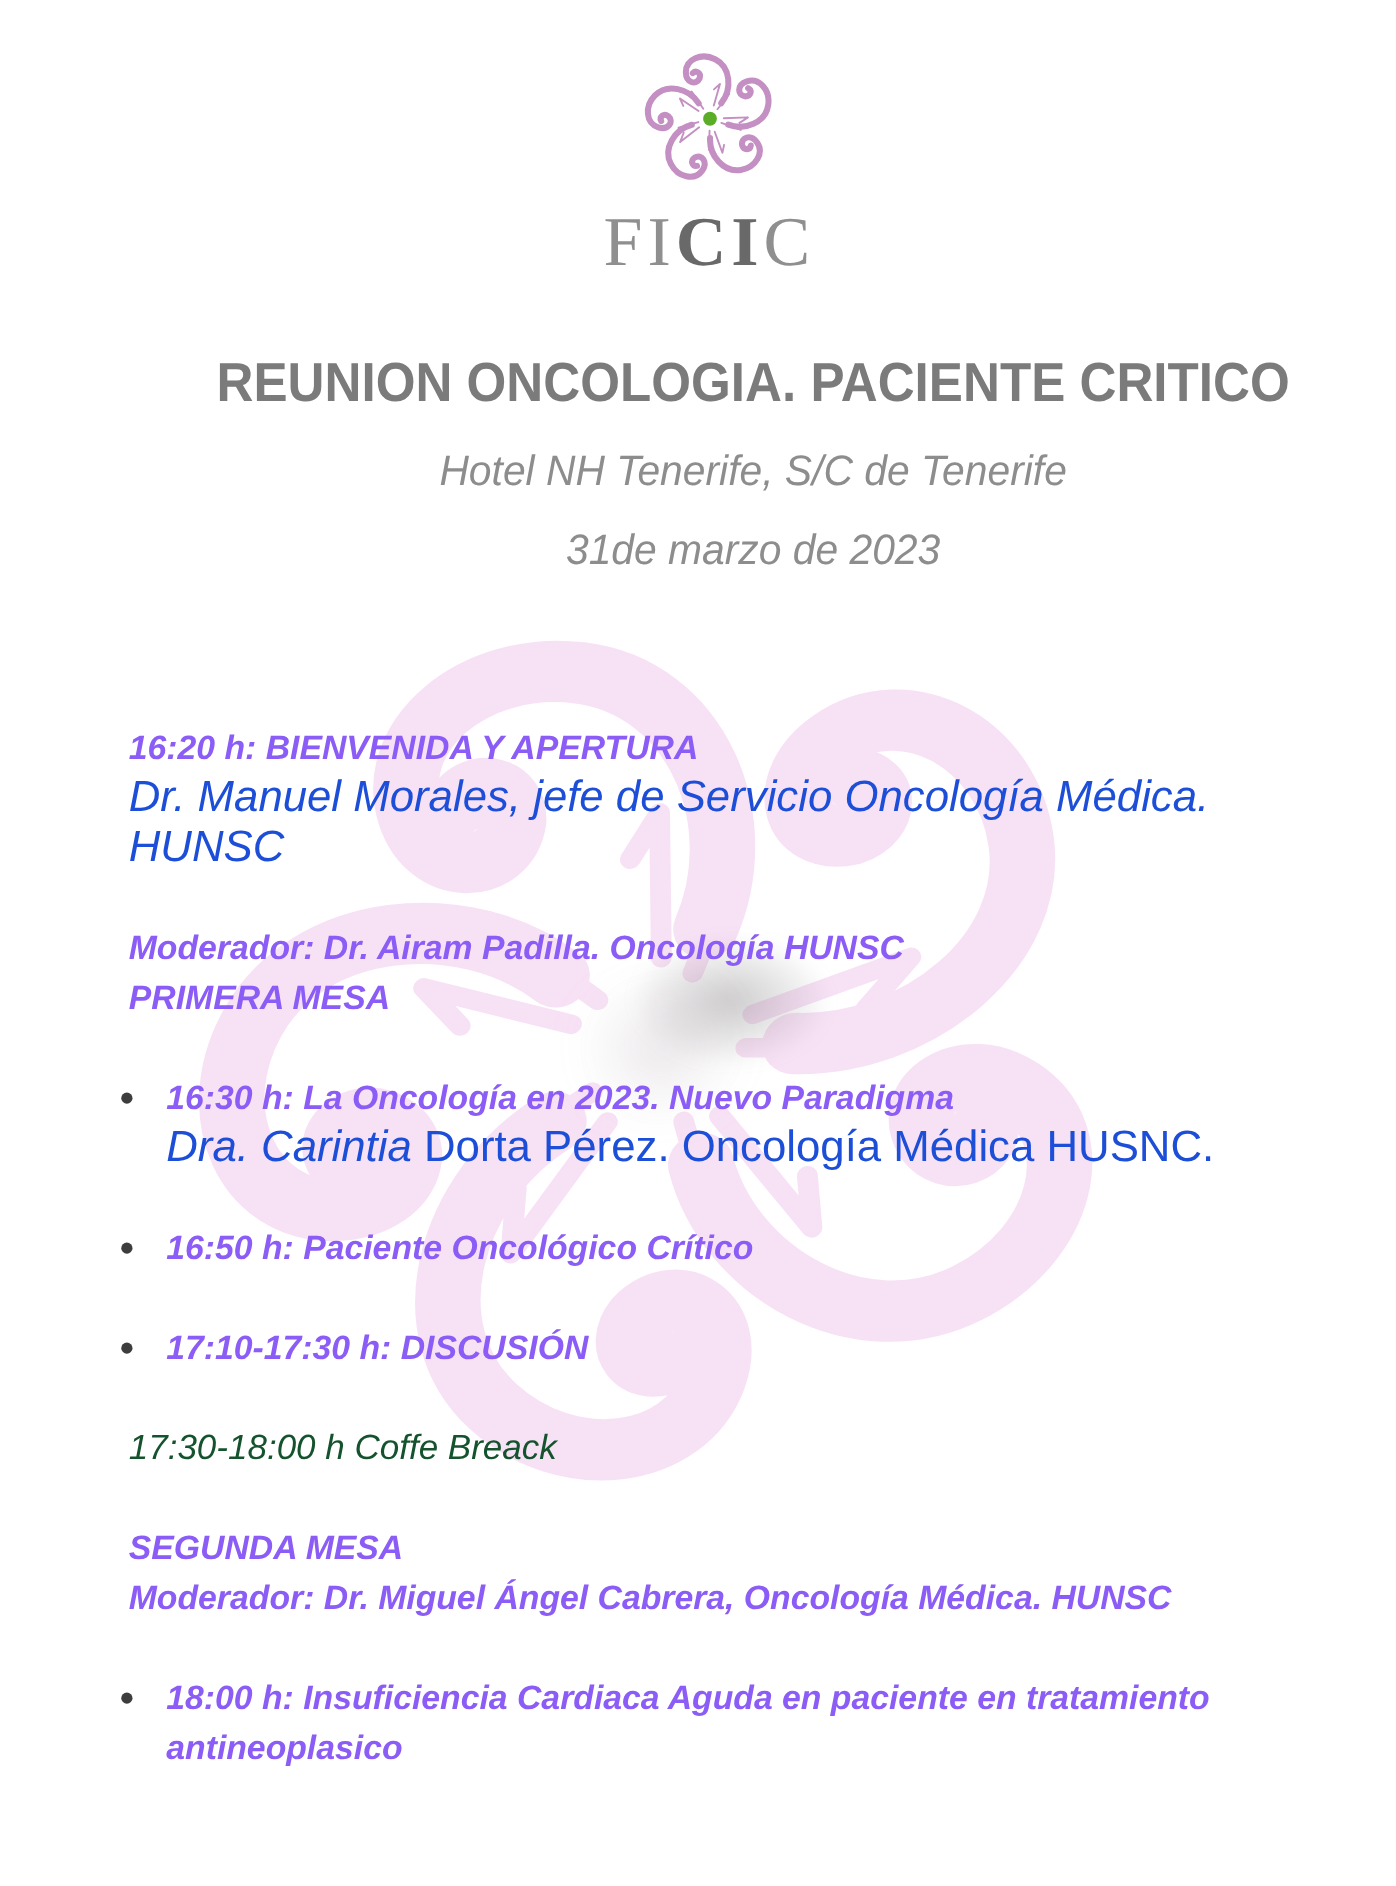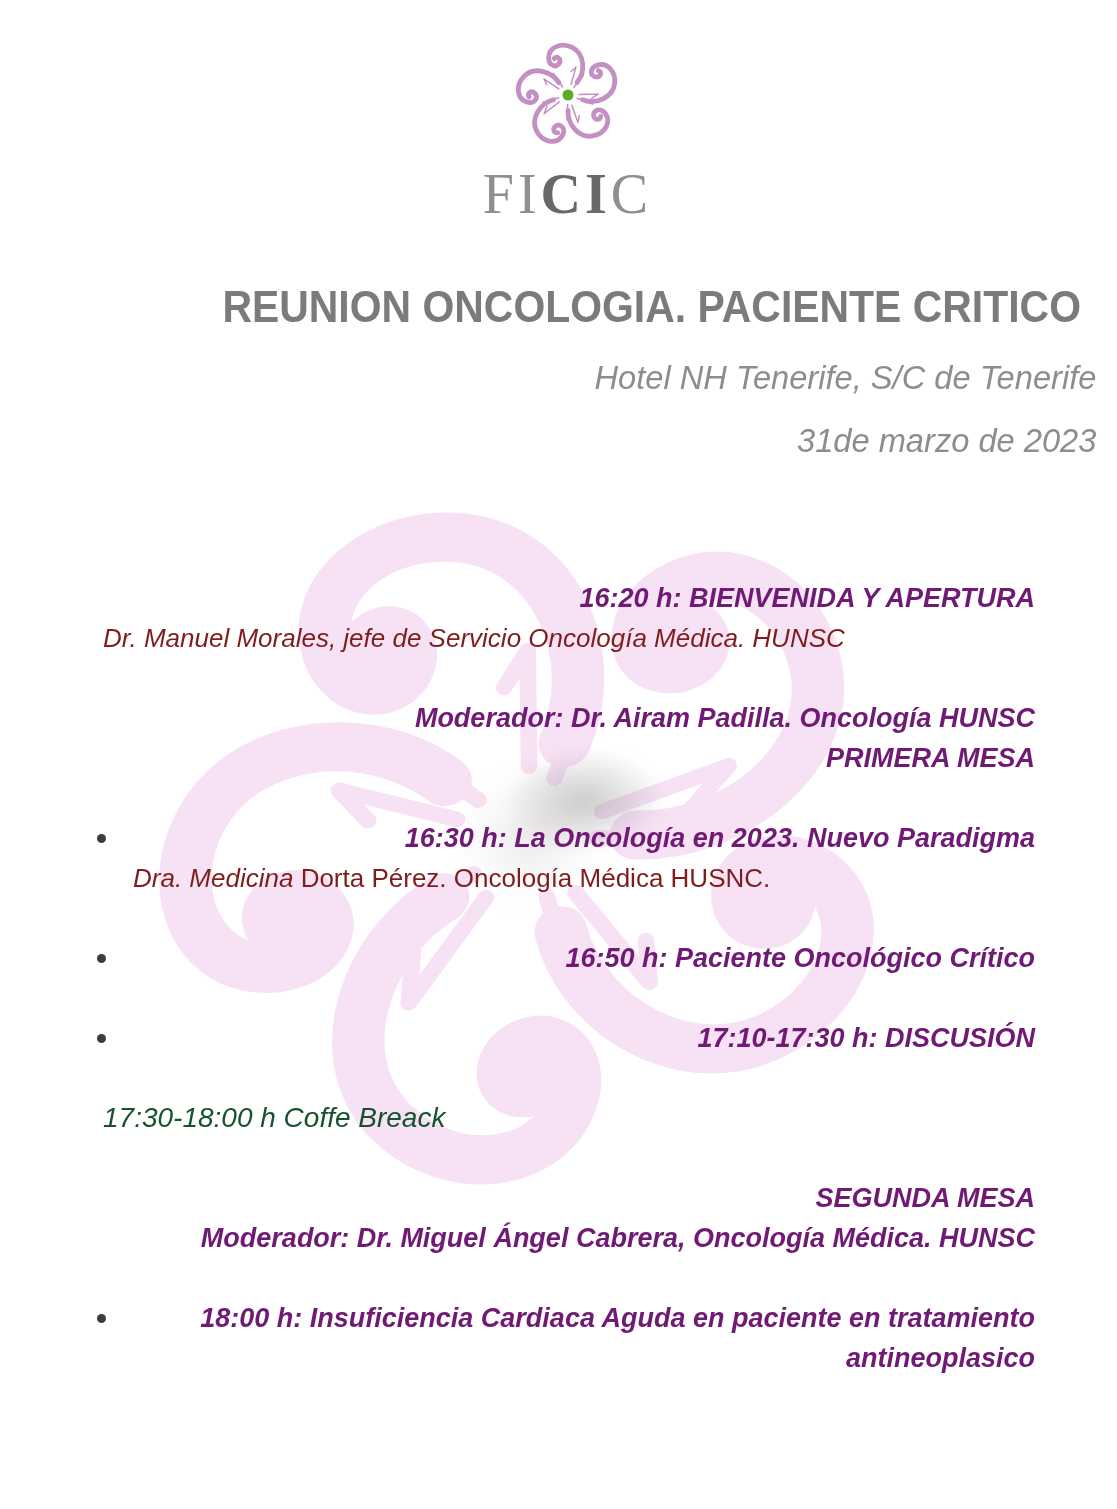--- a/index.html
+++ b/index.html
@@ -19,42 +19,42 @@
     background:radial-gradient(closest-side, rgba(125,120,124,.38), rgba(125,120,124,0));
     filter:blur(6px);pointer-events:none;
   }
   
   .logo-wrap{position:absolute;left:0;top:26px;width:100%;text-align:center;padding-left:18px;box-sizing:border-box;}
   .logo-flower{width:152px;height:138px;display:block;margin:0 auto;}
   .logo-text{font-family:"Liberation Serif", serif;font-size:56px;line-height:56px;letter-spacing:4px;color:#8f8f8f;margin-top:2px;}
   .logo-text .lt{color:#8f8f8f;font-weight:normal;}
   .logo-text .lt.strong{color:#696969;font-weight:bold;}
   
-  .header-text{position:absolute;left:88px;right:0;top:282px;text-align:right;}
+  .header-text{position:absolute;left:88px;right:0;top:282px;text-align:center;}
   .title{
     margin:0;font-size:44px;line-height:50px;font-weight:bold;color:#7b7b7b;
     transform:scaleX(.93);transform-origin:50% 50%;white-space:nowrap;letter-spacing:0;
   }
   .venue{margin-top:25px;font-size:34px;line-height:40px;font-style:italic;color:#8d8d8d;
     transform:scaleX(.96);transform-origin:50% 50%;}
   .date{margin-top:23px;font-size:34px;line-height:40px;font-style:italic;color:#8d8d8d;
     transform:scaleX(.96);transform-origin:50% 50%;}
   
   .agenda{position:absolute;left:95px;top:578px;width:940px;}
   .item{display:flex;margin-bottom:40px;}
   .item.no-bullet .item-body{padding-left:8px;}
   .bullet{
     flex:0 0 38px;width:38px;height:40px;position:relative;
   }
   .bullet::after{
     content:"";position:absolute;left:2px;top:16px;width:9px;height:9px;border-radius:50%;background:#3d3d3d;
   }
   .item-body{flex:1 1 auto;min-width:0;}
-  .heading{font-size:27px;line-height:40px;font-weight:bold;font-style:italic;color:#701a75;text-align:right;}
-  .detail{font-size:26px;line-height:40px;font-style:italic;color:#7f1d1d;}
+  .heading{font-size:27px;line-height:40px;font-weight:bold;font-style:italic;color:#8b5cf6;}
+  .detail{font-size:35px;line-height:40px;font-style:italic;color:#1d4ed8;}
   .detail .up{font-style:normal;margin-top:28px;}
   .detail.break-line{font-size:28px;color:#14532d;}
 </style>
 </head>
 <body>
 
 <div class="page">
 
   <div class="watermark">
     <svg viewBox="0 0 200 200" preserveAspectRatio="none">
@@ -124,21 +124,21 @@
       <div class="item no-bullet">
         <div class="item-body">
           <div class="heading">Moderador: Dr. Airam Padilla. Oncología HUNSC</div>
           <div class="heading">PRIMERA MESA</div>
         </div>
       </div>
       <div class="item has-bullet">
         <span class="bullet"></span>
         <div class="item-body">
           <div class="heading">16:30 h: La Oncología en 2023. Nuevo Paradigma</div>
-          <div class="detail"><span>Dra. Medicina </span><span class="up">Dorta Pérez. Oncología Médica HUSNC.</span></div>
+          <div class="detail"><span>Dra. Carintia </span><span class="up">Dorta Pérez. Oncología Médica HUSNC.</span></div>
         </div>
       </div>
       <div class="item has-bullet">
         <span class="bullet"></span>
         <div class="item-body">
           <div class="heading">16:50 h: Paciente Oncológico Crítico</div>
         </div>
       </div>
       <div class="item has-bullet">
         <span class="bullet"></span>

